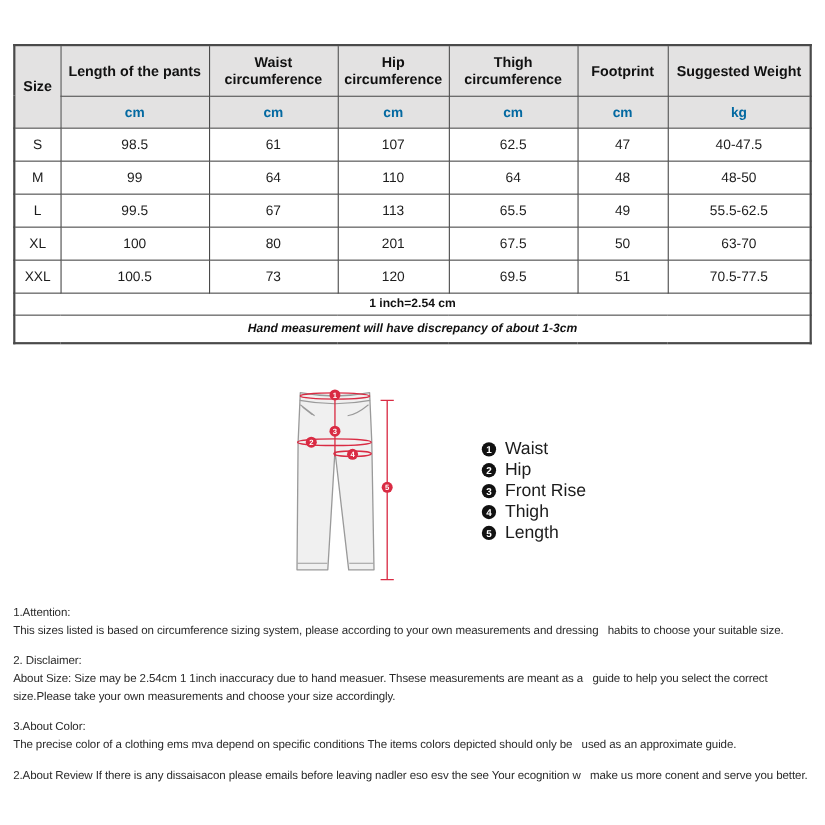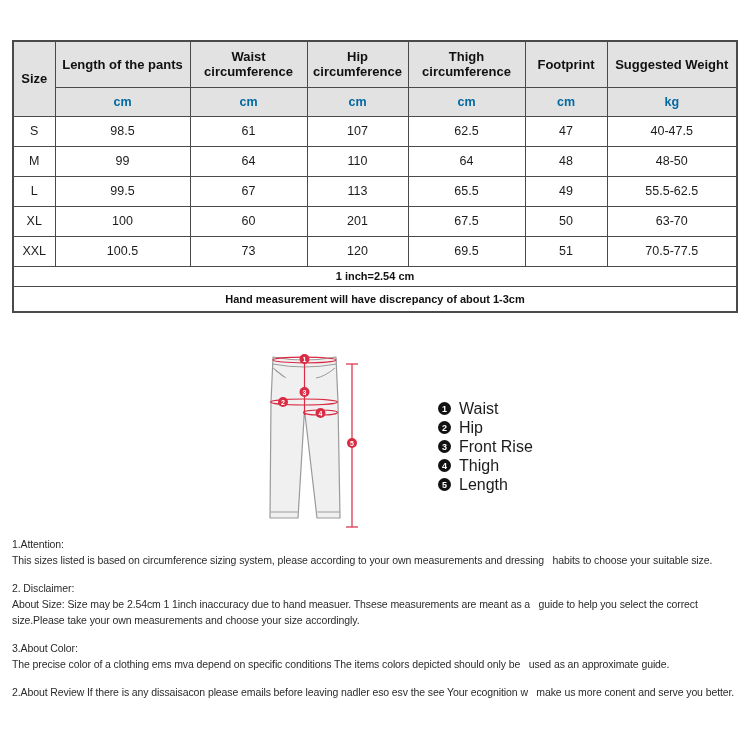--- a/index.html
+++ b/index.html
@@ -31,38 +31,38 @@
     font-size: 13px; font-weight: bold; color: #111;
     height: 46px; line-height: 15px;
   }
   td.unit {
     background: #e3e2e2;
     font-size: 12.5px; font-weight: bold; color: #0369a1;
     height: 29px;
   }
   td.cell { font-size: 12.5px; height: 30px; color: #1c1c1c; }
   td.fn1  { font-size: 11px; font-weight: bold; height: 20px; color: #111; margin-left: 32px; }
-  td.fn2  { font-size: 11px; font-weight: bold; height: 26px; color: #111; }
+  td.fn2  { font-size: 11px; font-weight: bold; height: 26px; color: #111; font-style: italic; }
 
   
   .diagram-wrap { position: absolute; left: 266px; top: 346px; width: 95px; height: 192px; }
   .legend { position: absolute; left: 438px; top: 399px; }
   .legend-row { display: flex; align-items: center; height: 19px; }
   .lgd-badge {
     width: 13px; height: 13px; border-radius: 50%;
     background: #111; color: #fff;
     font-size: 9px; font-weight: bold;
     display: flex; align-items: center; justify-content: center;
     margin-right: 8px; flex: 0 0 13px;
   }
   .lgd-label { font-size: 16px; color: #1c1c1c; }
 
   
   .notes {
-    position: absolute; left: 12px; top: 536px; width: 732px;
+    position: absolute; left: 12px; top: 549px; width: 732px;
     font-size: 10.5px; line-height: 16px; color: #2b2b2b;
     letter-spacing: -0.1px;
   }
   .note { margin-bottom: 12px; }
   .note-heading:empty { display: none; }
   .note-body { white-space: pre-wrap; }
 </style>
 </head>
 <body>
 
@@ -119,21 +119,21 @@
       <td class="cell">99.5</td>
       <td class="cell">67</td>
       <td class="cell">113</td>
       <td class="cell">65.5</td>
       <td class="cell">49</td>
       <td class="cell">55.5-62.5</td>
     </tr>
       <tr>
       <td class="cell">XL</td>
       <td class="cell">100</td>
-      <td class="cell">60</td>
+      <td class="cell">80</td>
       <td class="cell">201</td>
       <td class="cell">67.5</td>
       <td class="cell">50</td>
       <td class="cell">63-70</td>
     </tr>
       <tr>
       <td class="cell">XXL</td>
       <td class="cell">100.5</td>
       <td class="cell">73</td>
       <td class="cell">120</td>

